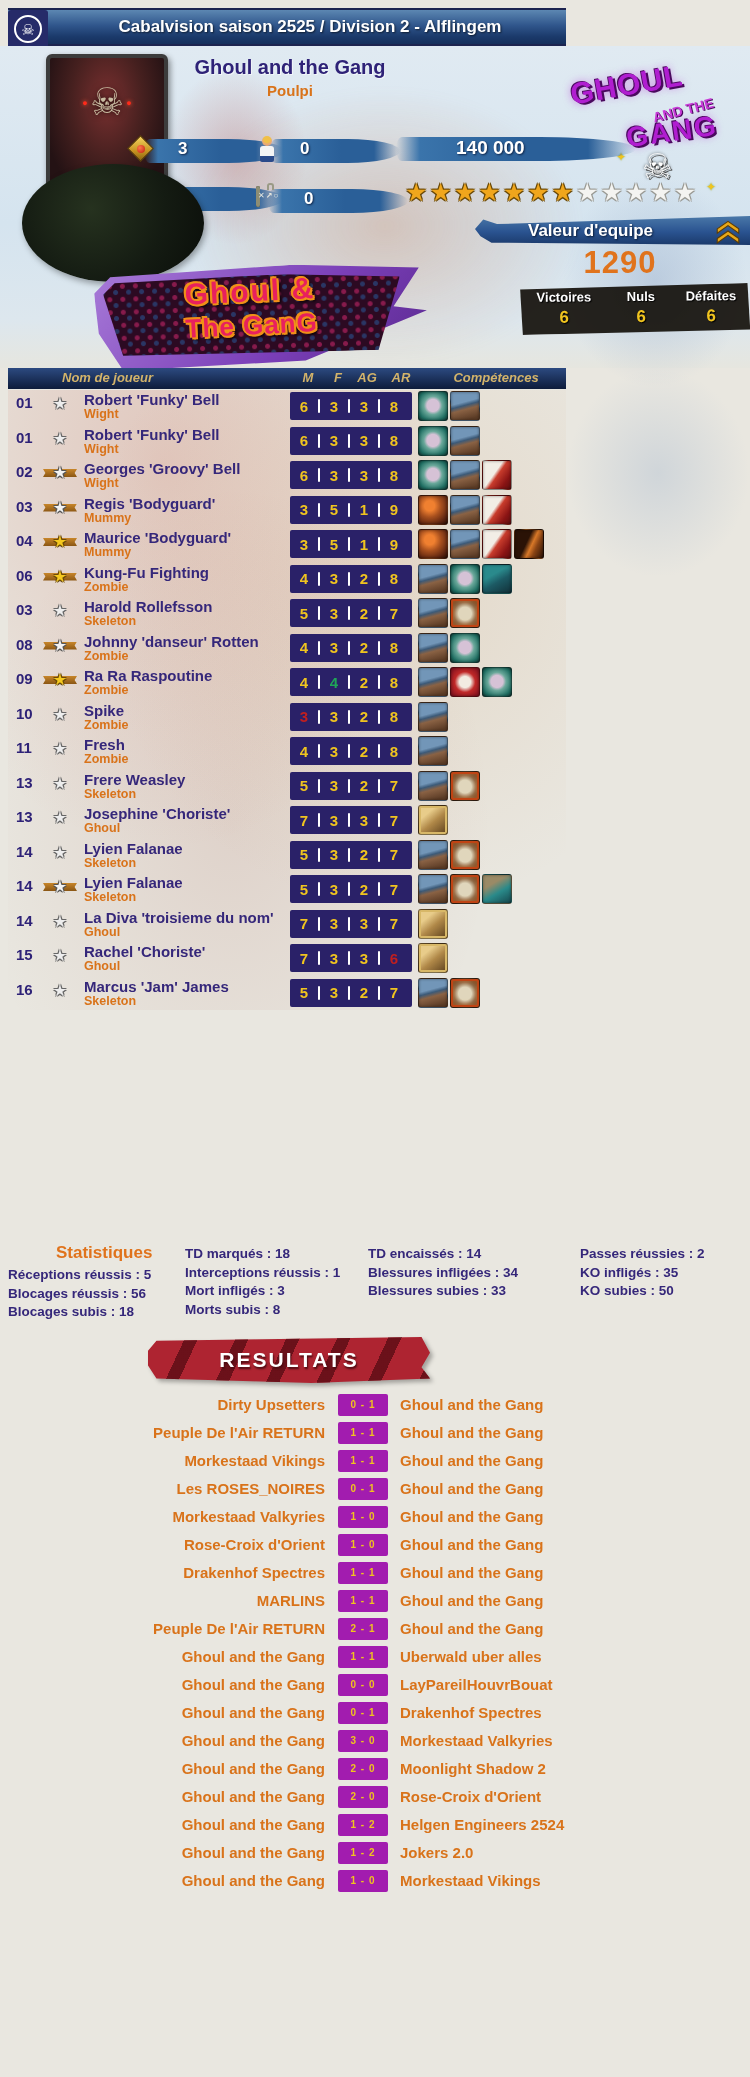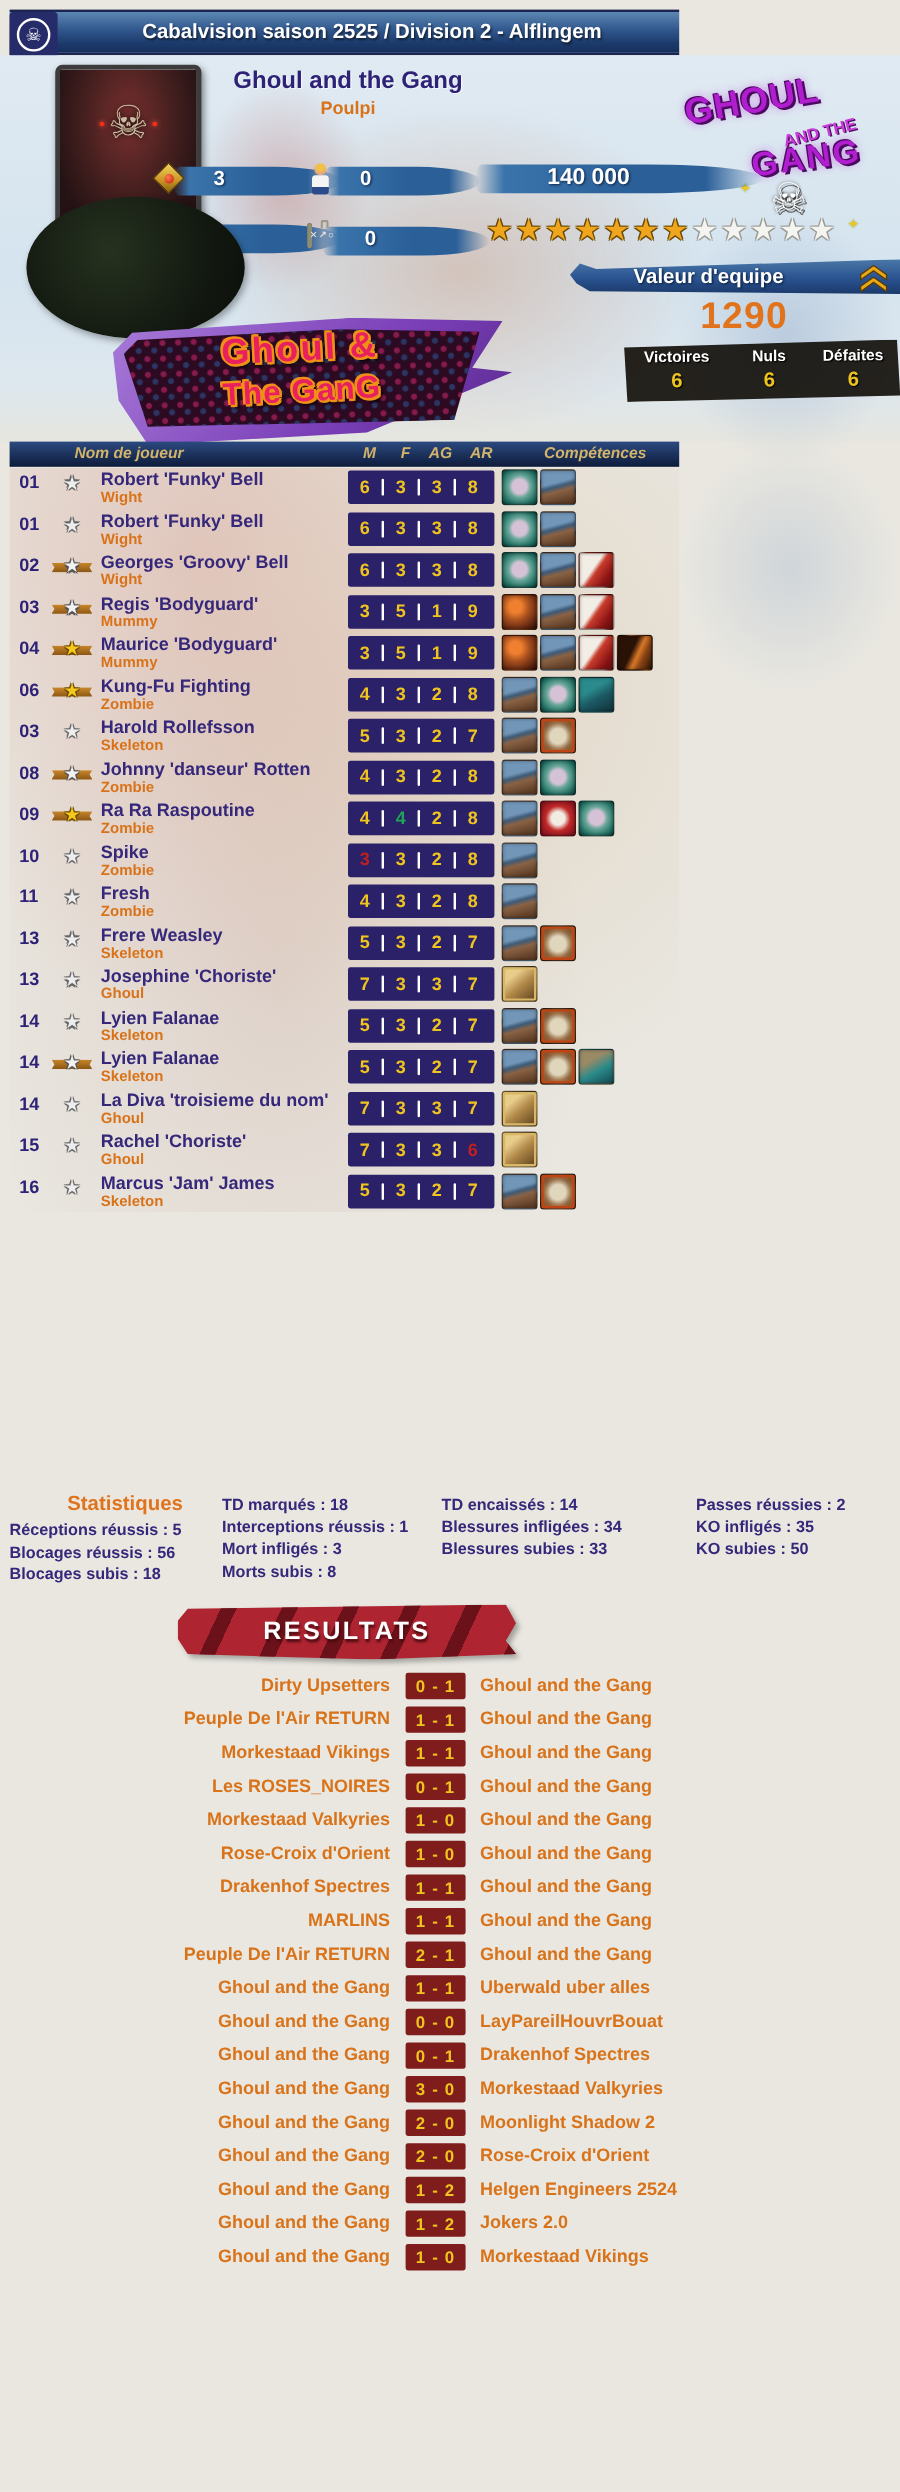--- a/index.html
+++ b/index.html
@@ -220,22 +220,22 @@
   #results-banner .rb-bg { position:absolute; inset:0; background:#ae2431;
     background-image:repeating-linear-gradient(115deg, transparent 0 34px, rgba(90,12,20,.8) 34px 46px);
     clip-path:polygon(0 30%, 3% 8%, 97% 0, 100% 34%, 97% 66%, 100% 90%, 58% 100%, 3% 90%, 0 62%); }
   #results-banner .rb-text { position:absolute; inset:0; text-align:center; line-height:46px;
     color:#fff; font-size:21px; font-weight:900; letter-spacing:2px; text-shadow:1px 2px 2px #4a0a10; }
 
   #results-list { left:8px; top:1392px; width:740px; }
   .result-row { position:relative; height:28px; }
   .r-home { position:absolute; left:0; top:4px; width:317px; text-align:right; color:#d9731a;
     font-size:15px; font-weight:900; white-space:nowrap; }
-  .r-score { position:absolute; left:330px; top:2px; width:50px; height:22px; background:#7f1d1d;
-    border-radius:2px; color:#f0c41f; font-size:14px; font-weight:900; text-align:center;
+  .r-score { position:absolute; left:330px; top:2px; width:50px; height:22px; background:#a21caf;
+    border-radius:2px; color:#f0c41f; font-size:10px; font-weight:900; text-align:center;
     line-height:22px; letter-spacing:1px; }
   .r-away { position:absolute; left:392px; top:4px; width:348px; text-align:left; color:#d9731a;
     font-size:15px; font-weight:900; white-space:nowrap; }
 </style>
 </head>
 <body>
 
 <div class="abs" id="league-bar">
   <div class="abs" id="league-badge">
     <span class="ring">☠</span>

